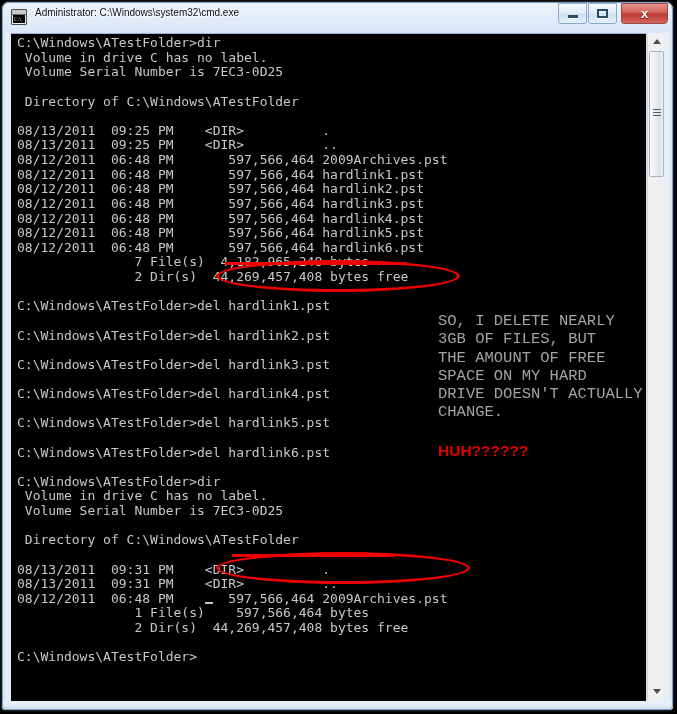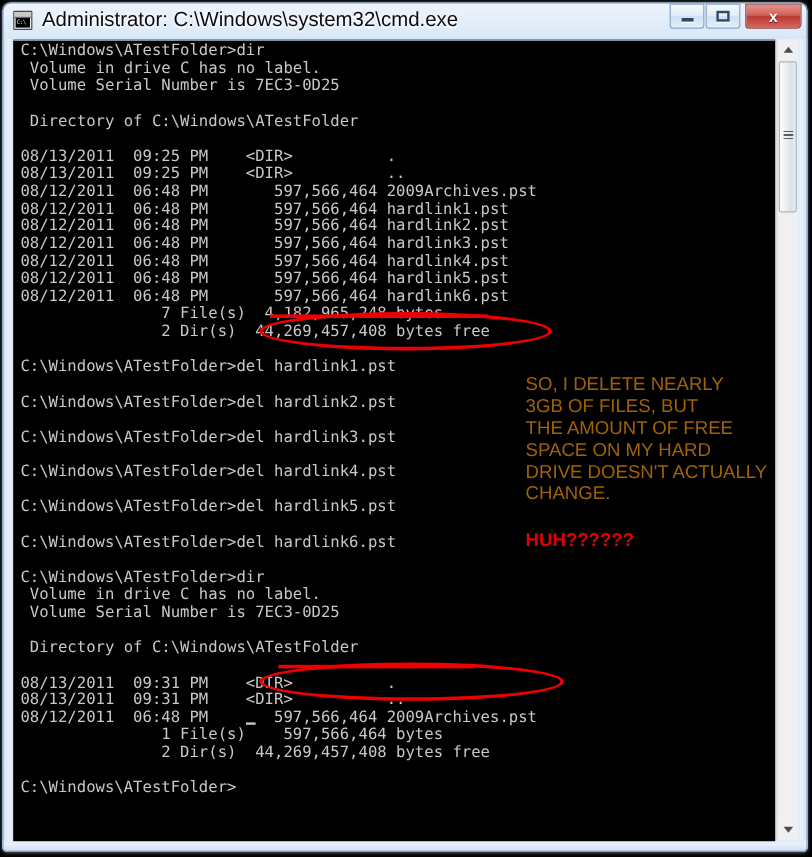--- a/index.html
+++ b/index.html
@@ -99,21 +99,21 @@
     line-height: 8px;
     text-align: left;
     padding-left: 1px;
     overflow: hidden;
     letter-spacing: -0.5px;
   }
   #title-text {
     position: absolute;
     left: 33px;
     top: 5px;
-    font-size: 17px;
+    font-size: 10px;
     color: #0a0a14;
     white-space: nowrap;
     text-shadow: 0 0 3px #ffffff, 0 0 5px #ffffff, 0 1px 1px #ffffff;
   }
 
   
   .winbtn {
     position: absolute;
     top: 1px;
     height: 21px;
@@ -203,22 +203,22 @@
     background: #c8c8c8;
     vertical-align: -1px;
   }
 
   
   #annotation {
     position: absolute;
     left: 427px;
     top: 278px;
     width: 225px;
-    color: #a16207;
-    font-family: Liberation Sans, sans-serif;
+    color: #a3a3a3;
+    font-family: Liberation Mono, monospace;
     font-size: 15.5px;
     line-height: 18.3px;
     white-space: pre-line;
   }
   #annotation-huh {
     position: absolute;
     left: 427px;
     top: 408px;
     color: #e00000;
     font-family: "Liberation Sans", sans-serif;

